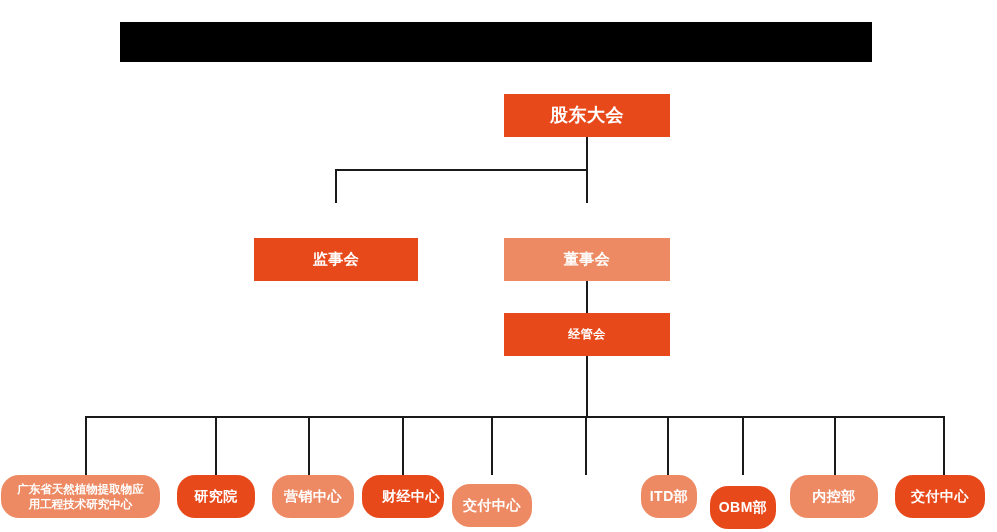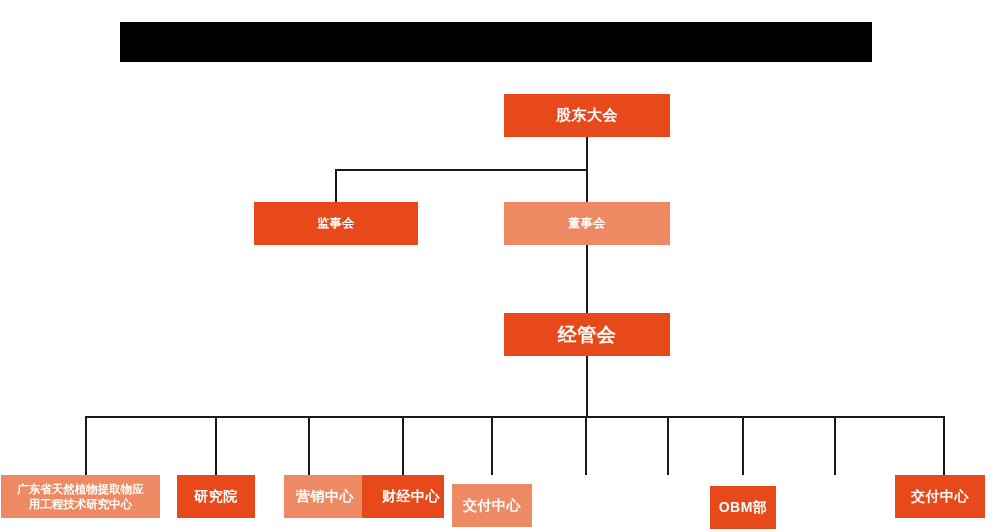--- a/index.html
+++ b/index.html
@@ -45,24 +45,24 @@
   .node.dark  { background: #E8491B; }
   .node.light { background: #ED8A63; align-items: center; }
 
   .node .node-label {
     display: block;
     padding: 0 4px;
     white-space: pre-line;
   }
 
   
-  .tier-1 { font-size: 15px; }
-  .tier-2 { font-size: 12px; }
-  .tier-3 { font-size: 19px; }
-  .tier-4 { font-size: 14px; }
+  .tier-1 { font-size: 18px; }
+  .tier-2 { font-size: 15px; margin-top: 36px; }
+  .tier-3 { font-size: 12px; }
+  .tier-4 { font-size: 14px; border-radius: 18px; }
   .tier-4.small-text { font-size: 11.5px; letter-spacing: 0px; }
 
   
   .ln {
     position: absolute;
     background: #1a1a1a;
   }
   .ln-v { width: 2px; }
   .ln-h { height: 2px; }
 </style>
@@ -113,36 +113,42 @@
 
   <div class="node light tier-4 small-text" style="left:1px; top:475px; width:159px; height:43px;">
     <span class="node-label">广东省天然植物提取物应
 用工程技术研究中心</span>
   </div>
 
   <div class="node dark tier-4" style="left:177px; top:475px; width:78px; height:43px;">
     <span class="node-label">研究院</span>
   </div>
 
-  <div class="node light tier-4" style="left:284px; top:475px; width:82px; height:43px;">
+  <div class="node light tier-4" style="left:272px; top:475px; width:82px; height:43px;">
     <span class="node-label">营销中心</span>
   </div>
 
   <div class="node dark tier-4" style="left:362px; top:475px; width:82px; height:43px;justify-content:flex-end;">
     <span class="node-label">财经中心</span>
   </div>
 
   <div class="node light tier-4" style="left:452px; top:475px; width:80px; height:43px;margin-top:9px;">
     <span class="node-label">交付中心</span>
   </div>
 
 
+  <div class="node light tier-4" style="left:641px; top:475px; width:56px; height:43px;">
+    <span class="node-label">ITD部</span>
+  </div>
 
   <div class="node dark tier-4" style="left:710px; top:486px; width:66px; height:43px;">
     <span class="node-label">OBM部</span>
   </div>
 
+  <div class="node light tier-4" style="left:790px; top:475px; width:88px; height:43px;">
+    <span class="node-label">内控部</span>
+  </div>
 
   <div class="node dark tier-4" style="left:895px; top:475px; width:90px; height:43px;">
     <span class="node-label">交付中心</span>
   </div>
 
 </div>
 
 </body></html>

